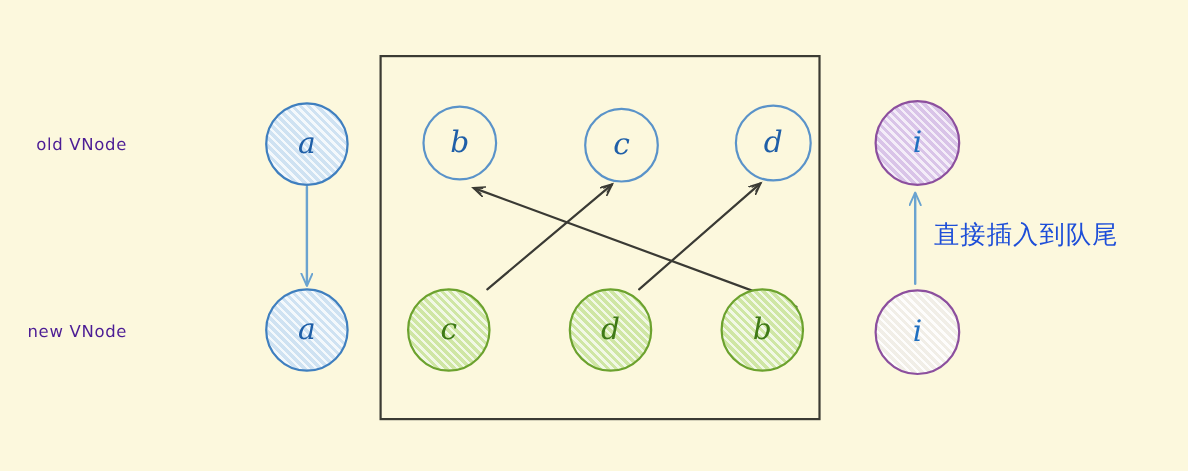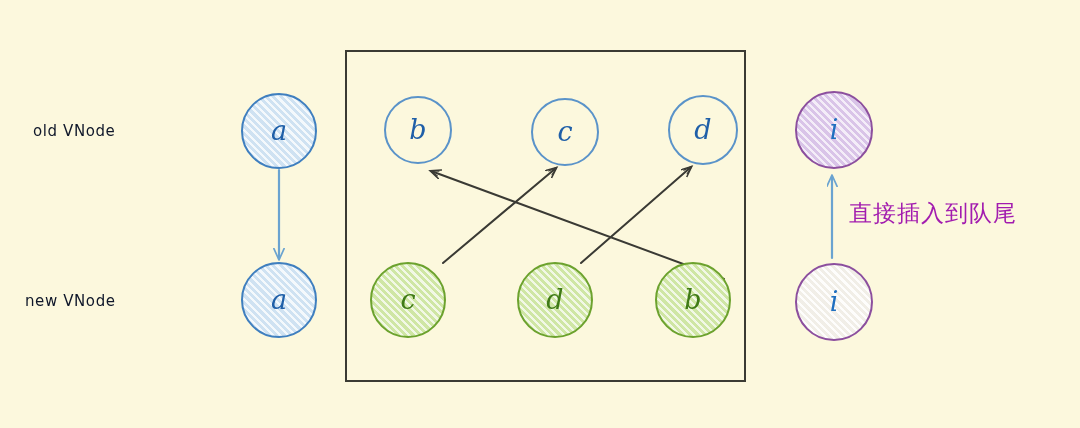--- a/index.html
+++ b/index.html
@@ -13,21 +13,21 @@
     height: 428px;
     background: #fcf8dd;
     overflow: hidden;
     font-family: "DejaVu Sans", sans-serif;
   }
   .row-label {
     position: absolute;
     font-family: "DejaVu Sans", sans-serif;
     font-size: 15px;
     letter-spacing: 0.6px;
-    color: #0f172a;
+    color: #4c1d95;
     white-space: nowrap;
   }
   #label-old { left: 33px; top: 122px; }
   #label-new { left: 25px; top: 292px; }
 
   .node {
     position: absolute;
     border-radius: 50%;
     display: flex;
     align-items: center;
@@ -107,21 +107,21 @@
     box-sizing: border-box;
     background: transparent;
   }
 
   #annotation-text {
     position: absolute;
     left: 849px;
     top: 198px;
     font-family: "DejaVu Sans", sans-serif;
     font-size: 23px;
-    color: #a21caf;
+    color: #1d4ed8;
     letter-spacing: 1px;
     white-space: nowrap;
   }
 
   svg.overlay {
     position: absolute;
     left: 0; top: 0;
     width: 1080px;
     height: 428px;
     pointer-events: none;

